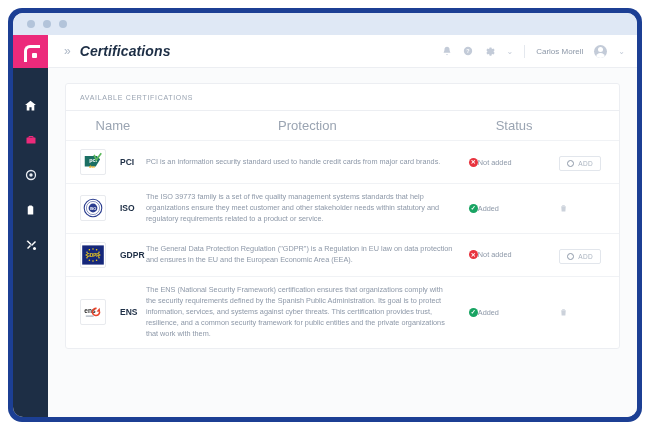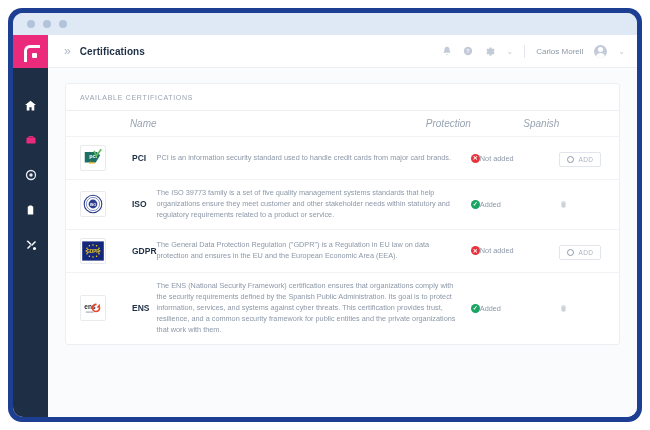--- a/index.html
+++ b/index.html
@@ -76,21 +76,21 @@
     width: calc(100% - 35px); height: 33px;
     background: #ffffff;
     border-bottom: 1px solid #eceef2;
     display: flex; align-items: center;
     padding: 0 12px 0 16px;
   }
   .expand-icon {
     color: #aeb8c7; font-size: 12px; margin-right: 10px; letter-spacing: -1px;
   }
   .page-title {
-    font-size: 10px; font-weight: bold; color: #1d2e45; letter-spacing: 0.1px;
+    font-size: 14px; font-weight: bold; color: #1d2e45; letter-spacing: 0.1px; font-style: italic;
   }
   .header-right {
     margin-left: auto; display: flex; align-items: center; gap: 11px;
   }
   .hicon { color: #c3cbd8; display: flex; align-items: center; }
   .hdivider { width: 1px; height: 13px; background: #e4e8ee; }
   .username { font-size: 8px; color: #8d98a8; text-align: right; }
   .avatar {
     width: 13px; height: 13px; border-radius: 50%;
     background: #c3cbd8;
@@ -122,36 +122,35 @@
   }
   .card-head {
     padding: 10px 14px 9px;
     border-bottom: 1px solid #eceef2;
     font-size: 7px; letter-spacing: 0.7px;
     color: #9aa4b2; font-weight: normal;
     text-transform: uppercase;
   }
   table { width: 100%; border-collapse: collapse; }
   th {
-    text-align: right; font-size: 10px; font-weight: normal;
+    text-align: center; font-size: 13px; font-weight: normal;
     color: #9aa4b2; padding: 7px 0 7px 0;
     border-bottom: 1px solid #f0f2f5;
-    font-style: italic;
   }
   th.c-name { padding-left: 14px; width: 80px; }
   th.c-desc { width: 345px; }
   th.c-status { width: 95px; }
   th.c-action { width: 60px; }
   td {
     padding: 8px 0; vertical-align: middle;
     border-bottom: 1px solid #f0f2f5;
   }
   tr:last-child td { border-bottom: none; }
   td.c-name { padding-left: 14px; }
-  .name-cell { display: flex; align-items: center; gap: 26px; }
+  .name-cell { display: flex; align-items: center; gap: 14px; }
   .logo-tile {
     width: 26px; height: 26px; flex: 0 0 26px;
     border: 1px solid #e8eaee; border-radius: 2px;
     background: #ffffff;
     display: flex; align-items: center; justify-content: center;
     overflow: hidden;
   }
   .cert-name { font-size: 8.5px; font-weight: bold; color: #1d2e45; }
   .desc {
     font-size: 7.3px; line-height: 1.5; color: #8d98a8;
@@ -259,21 +258,21 @@
     </div>
 
     <div class="content">
       <div class="card">
         <div class="card-head">AVAILABLE CERTIFICATIONS</div>
         <table>
           <thead>
             <tr>
               <th class="c-name">Name</th>
               <th class="c-desc">Protection</th>
-              <th class="c-status">Spanish</th>
+              <th class="c-status">Status</th>
               <th class="c-action"></th>
             </tr>
           </thead>
           <tbody>
 
             <tr>
               <td class="c-name">
                 <div class="name-cell">
                   <span class="logo-tile">
                     <svg width="22" height="22" viewBox="0 0 40 40">

